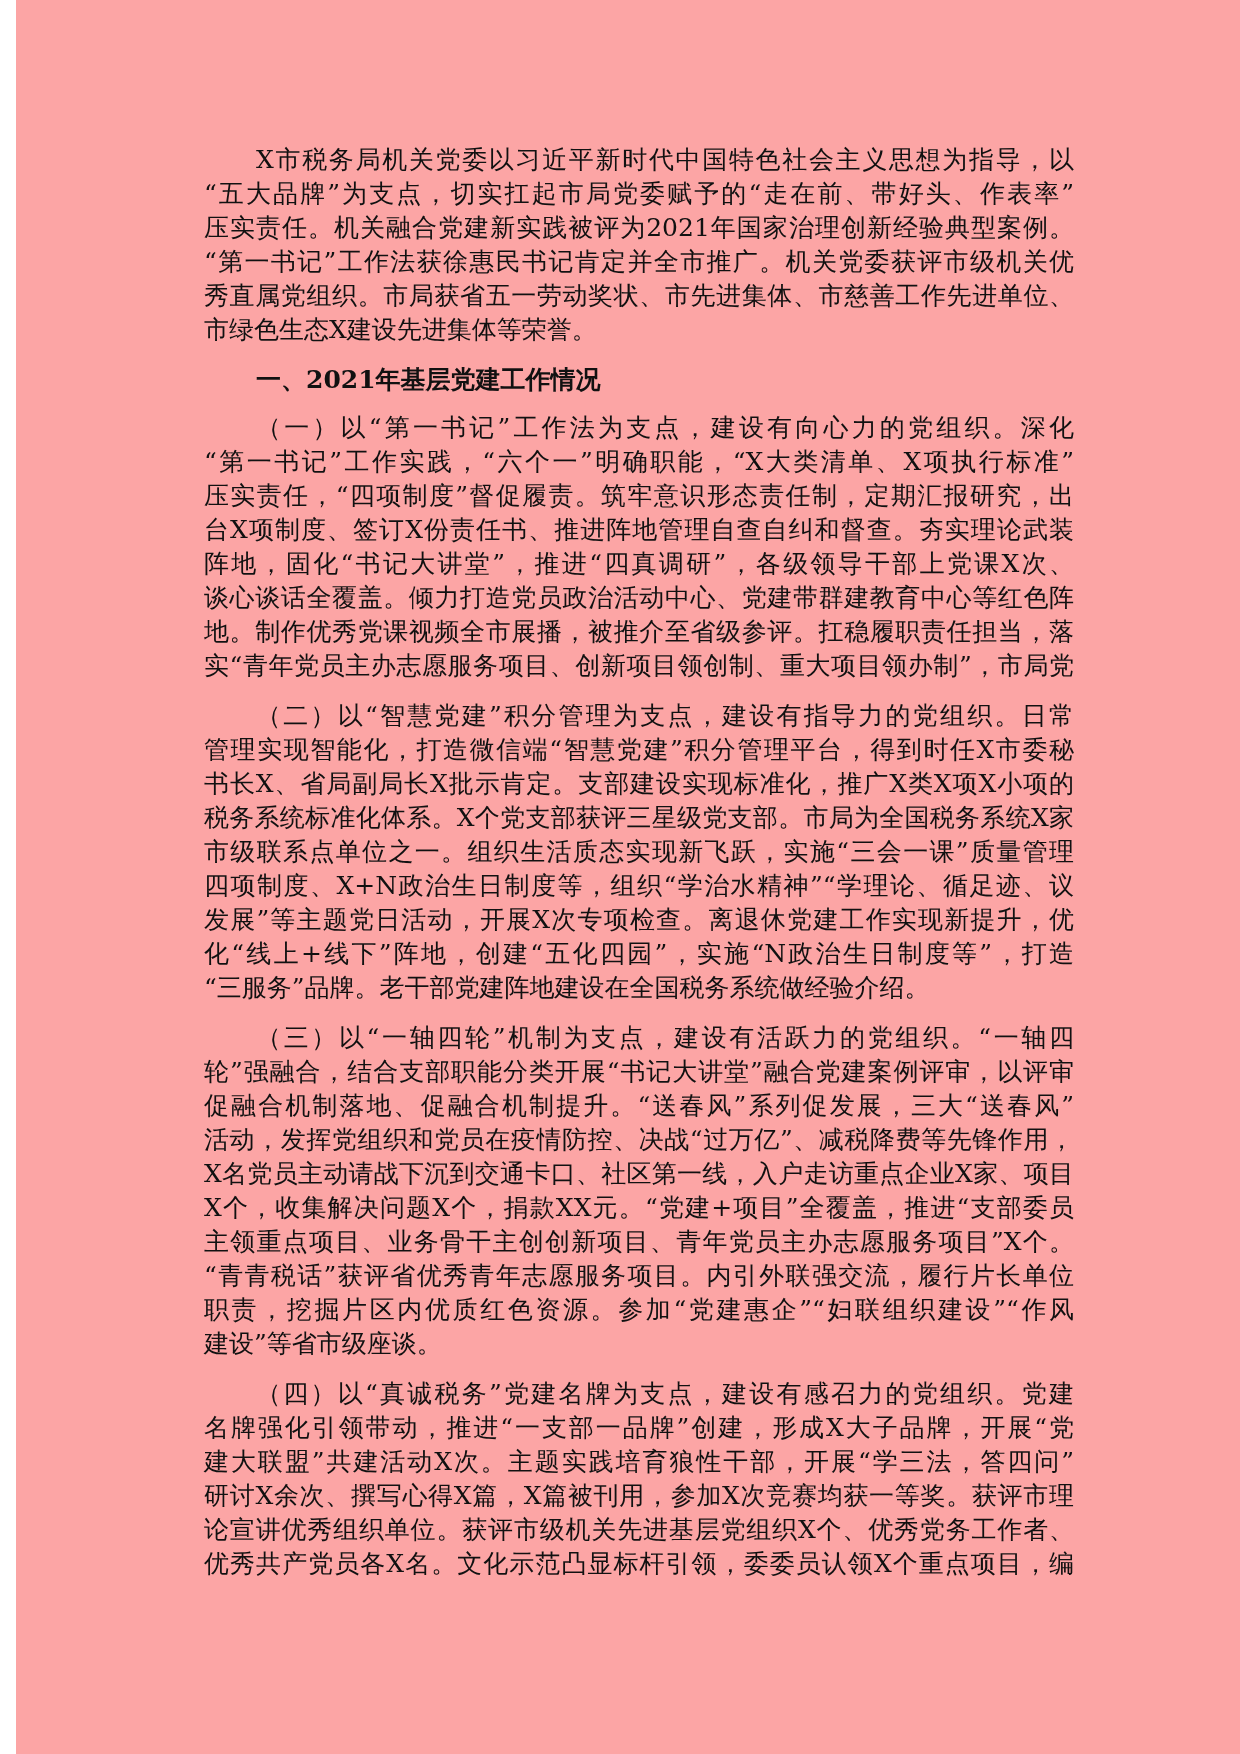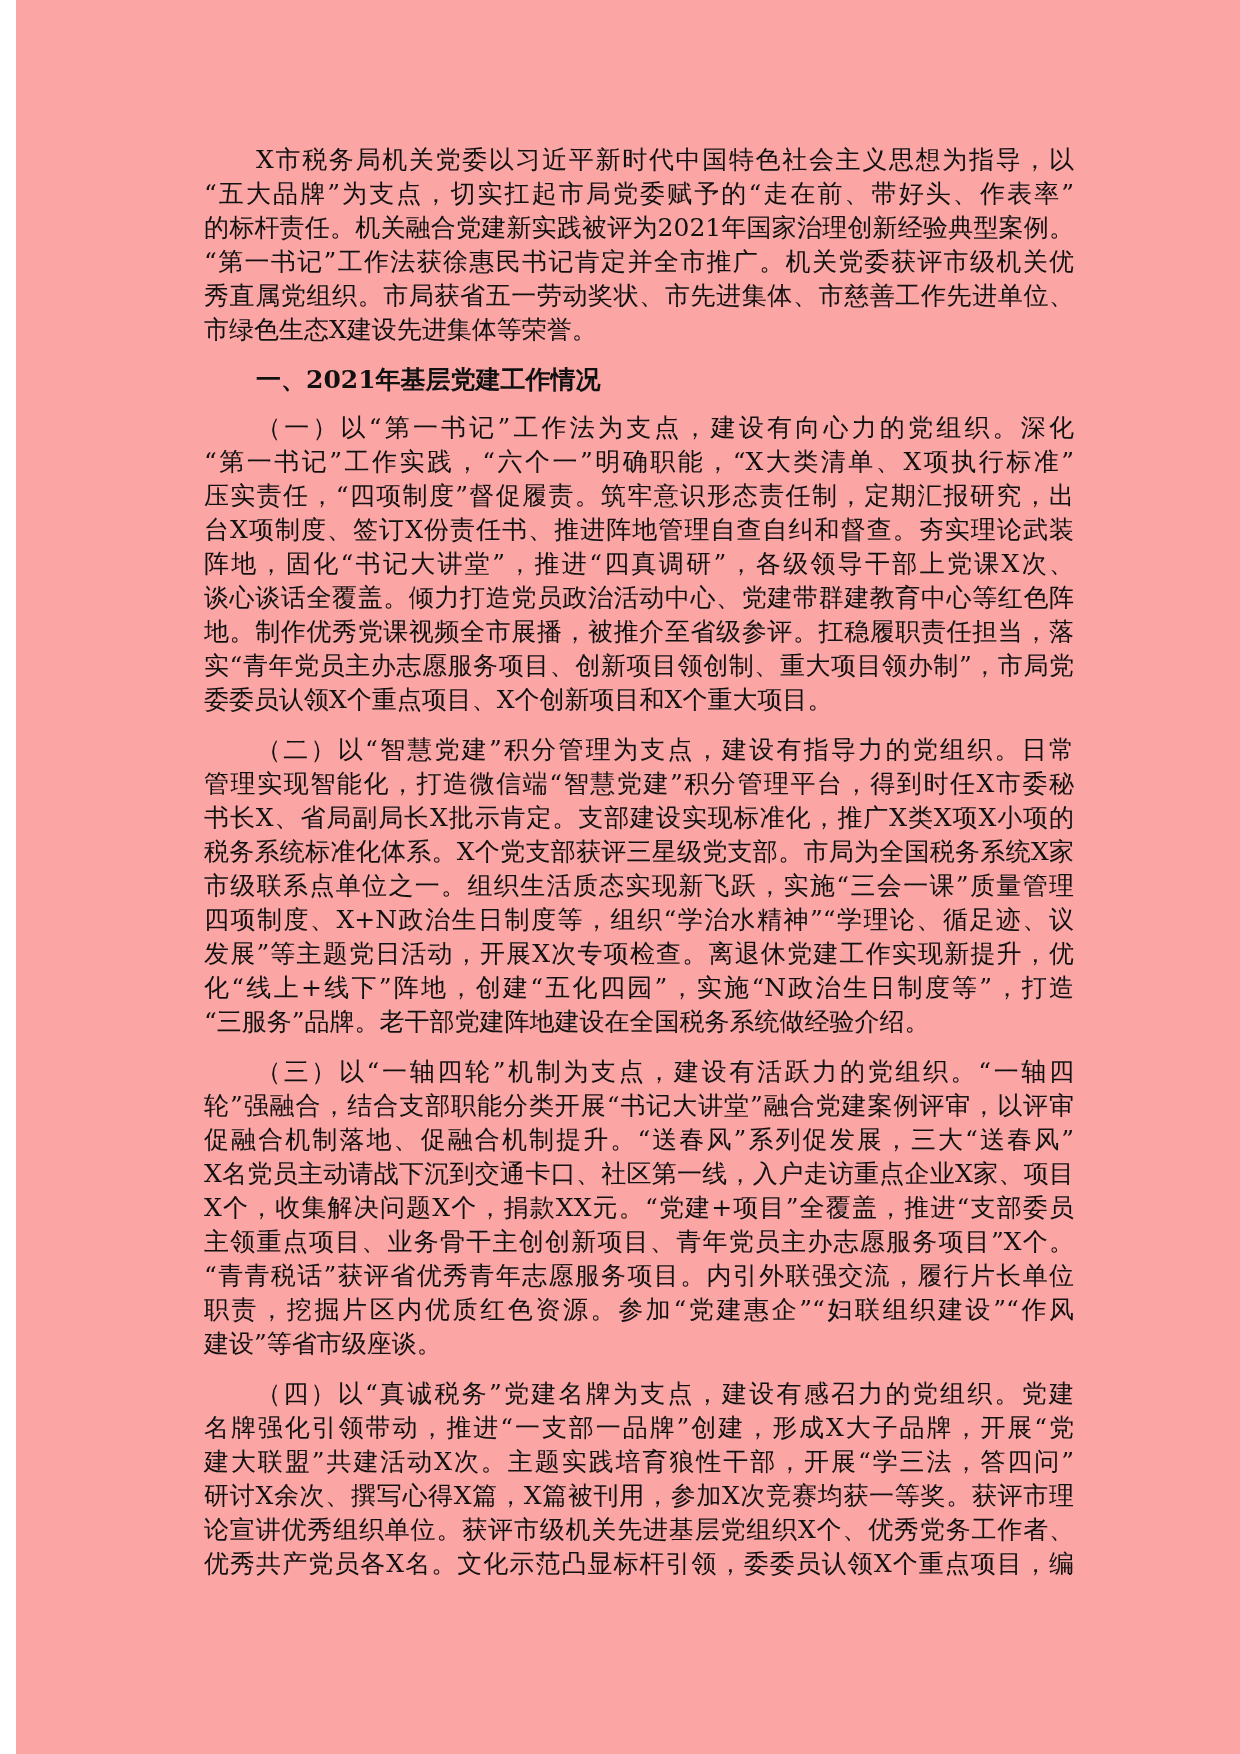--- a/index.html
+++ b/index.html
@@ -25,58 +25,58 @@
 </style>
 </head>
 <body>
 
 <div class="page">
   <div class="content">
 
     <div class="para">
       <span class="line indent">X市税务局机关党委以习近平新时代中国特色社会主义思想为指导，以</span>
       <span class="line">“五大品牌”为支点，切实扛起市局党委赋予的“走在前、带好头、作表率”</span>
-      <span class="line">的标杆责任。机关融合党建新实践被评为2021年国家治理创新经验典型案例。</span>
+      <span class="line">压实责任。机关融合党建新实践被评为2021年国家治理创新经验典型案例。</span>
       <span class="line">“第一书记”工作法获徐惠民书记肯定并全市推广。机关党委获评市级机关优</span>
       <span class="line">秀直属党组织。市局获省五一劳动奖状、市先进集体、市慈善工作先进单位、</span>
       <span class="line last">市绿色生态X建设先进集体等荣誉。</span>
     </div>
 
     <div class="heading">
       <span class="line indent">一、2021年基层党建工作情况</span>
     </div>
 
     <div class="para">
       <span class="line indent"><span class="bold">（一）以“第一书记”工作法为支点，建设有向心力的党组织。</span><span>深化</span></span>
       <span class="line">“第一书记”工作实践，“六个一”明确职能，“X大类清单、X项执行标准”</span>
       <span class="line">压实责任，“四项制度”督促履责。筑牢意识形态责任制，定期汇报研究，出</span>
       <span class="line">台X项制度、签订X份责任书、推进阵地管理自查自纠和督查。夯实理论武装</span>
       <span class="line">阵地，固化“书记大讲堂”，推进“四真调研”，各级领导干部上党课X次、</span>
       <span class="line">谈心谈话全覆盖。倾力打造党员政治活动中心、党建带群建教育中心等红色阵</span>
       <span class="line">地。制作优秀党课视频全市展播，被推介至省级参评。扛稳履职责任担当，落</span>
       <span class="line">实“青年党员主办志愿服务项目、创新项目领创制、重大项目领办制”，市局党</span>
-      <span class="line last">委委员认领X个重点项目、X个创新项目和X个重大项目。</span>
     </div>
 
     <div class="para">
       <span class="line indent"><span class="bold">（二）以“智慧党建”积分管理为支点，建设有指导力的党组织。</span><span>日常</span></span>
       <span class="line">管理实现智能化，打造微信端“智慧党建”积分管理平台，得到时任X市委秘</span>
       <span class="line">书长X、省局副局长X批示肯定。支部建设实现标准化，推广X类X项X小项的</span>
       <span class="line">税务系统标准化体系。X个党支部获评三星级党支部。市局为全国税务系统X家</span>
       <span class="line">市级联系点单位之一。组织生活质态实现新飞跃，实施“三会一课”质量管理</span>
       <span class="line">四项制度、X+N政治生日制度等，组织“学治水精神”“学理论、循足迹、议</span>
       <span class="line">发展”等主题党日活动，开展X次专项检查。离退休党建工作实现新提升，优</span>
       <span class="line">化“线上+线下”阵地，创建“五化四园”，实施“N政治生日制度等”，打造</span>
       <span class="line last">“三服务”品牌。老干部党建阵地建设在全国税务系统做经验介绍。</span>
     </div>
 
     <div class="para">
       <span class="line indent"><span class="bold">（三）以“一轴四轮”机制为支点，建设有活跃力的党组织。</span><span>“一轴四</span></span>
       <span class="line">轮”强融合，结合支部职能分类开展“书记大讲堂”融合党建案例评审，以评审</span>
       <span class="line">促融合机制落地、促融合机制提升。“送春风”系列促发展，三大“送春风”</span>
+      <span class="line">活动，发挥党组织和党员在疫情防控、决战“过万亿”、减税降费等先锋作用，</span>
       <span class="line">X名党员主动请战下沉到交通卡口、社区第一线，入户走访重点企业X家、项目</span>
       <span class="line">X个，收集解决问题X个，捐款XX元。“党建+项目”全覆盖，推进“支部委员</span>
       <span class="line">主领重点项目、业务骨干主创创新项目、青年党员主办志愿服务项目”X个。</span>
       <span class="line">“青青税话”获评省优秀青年志愿服务项目。内引外联强交流，履行片长单位</span>
       <span class="line">职责，挖掘片区内优质红色资源。参加“党建惠企”“妇联组织建设”“作风</span>
       <span class="line last">建设”等省市级座谈。</span>
     </div>
 
     <div class="para">
       <span class="line indent"><span class="bold">（四）以“真诚税务”党建名牌为支点，建设有感召力的党组织。</span><span>党建</span></span>

